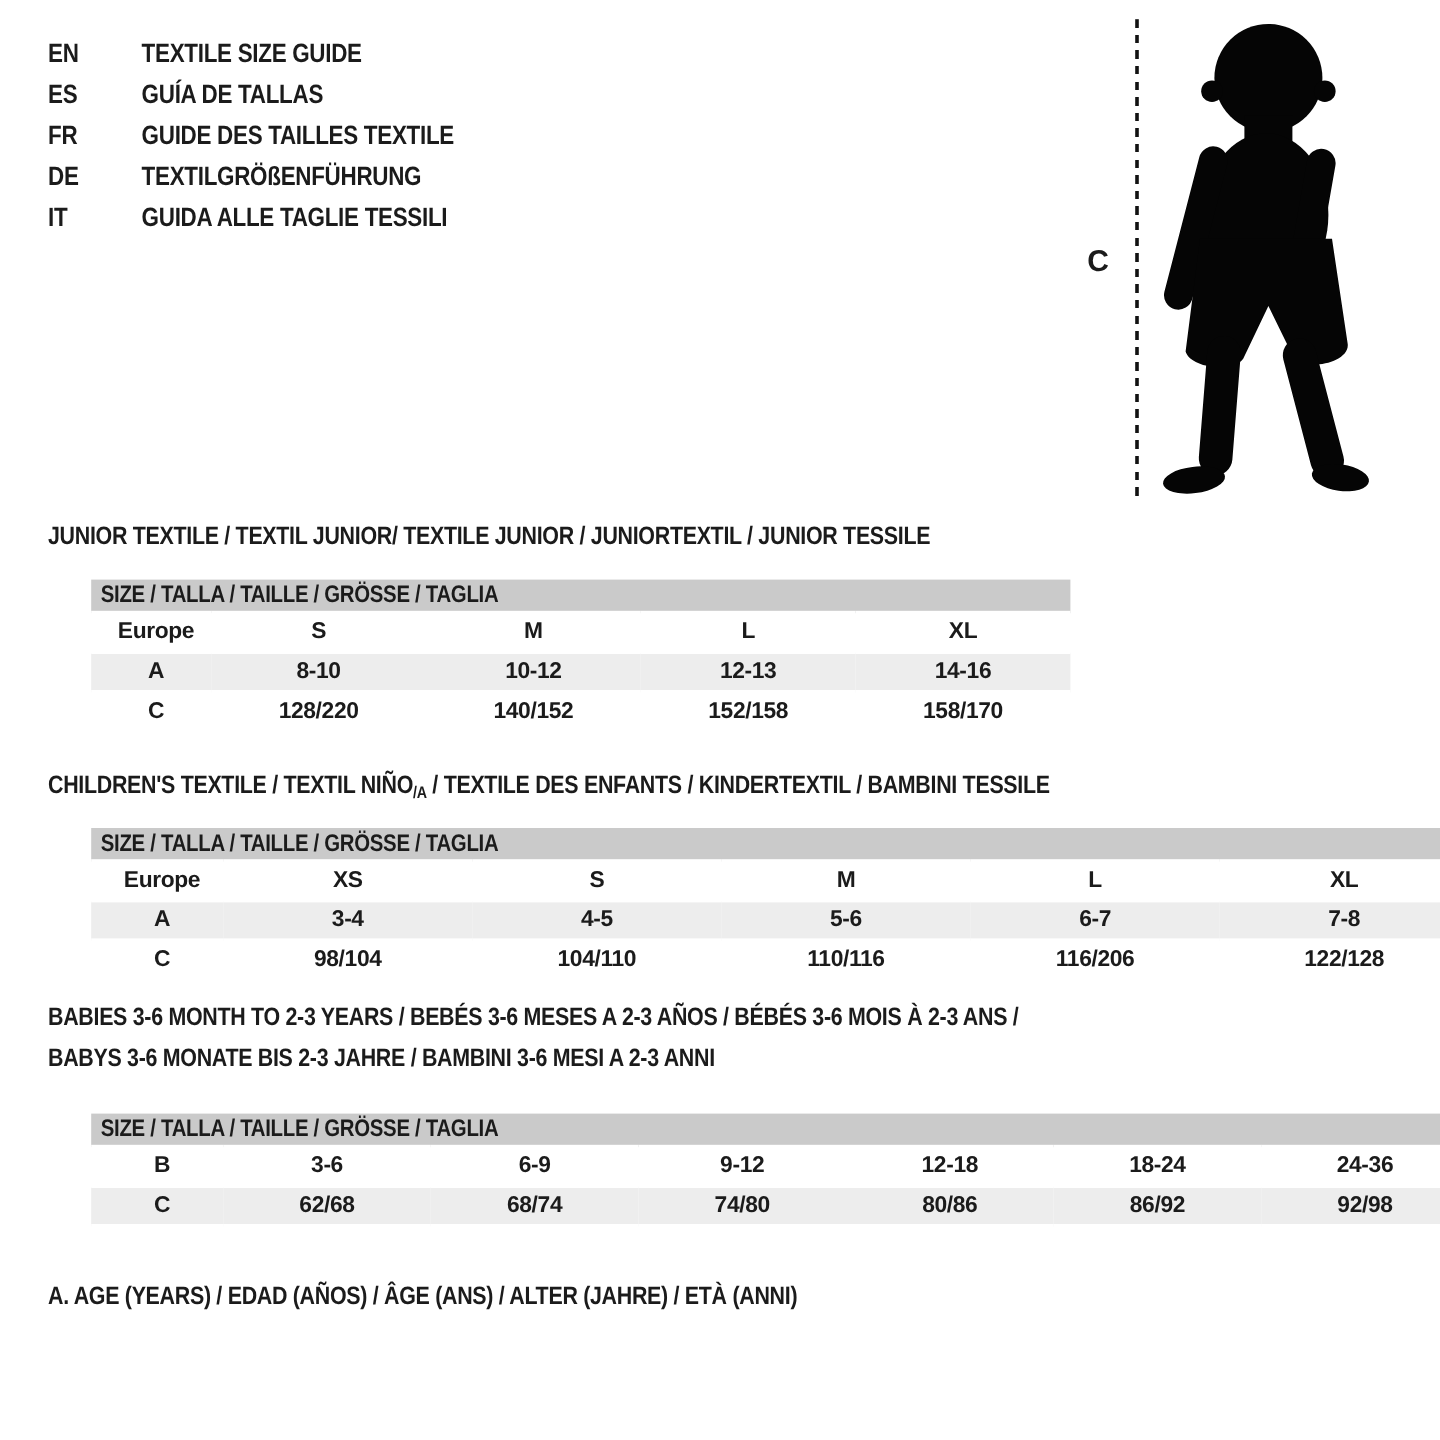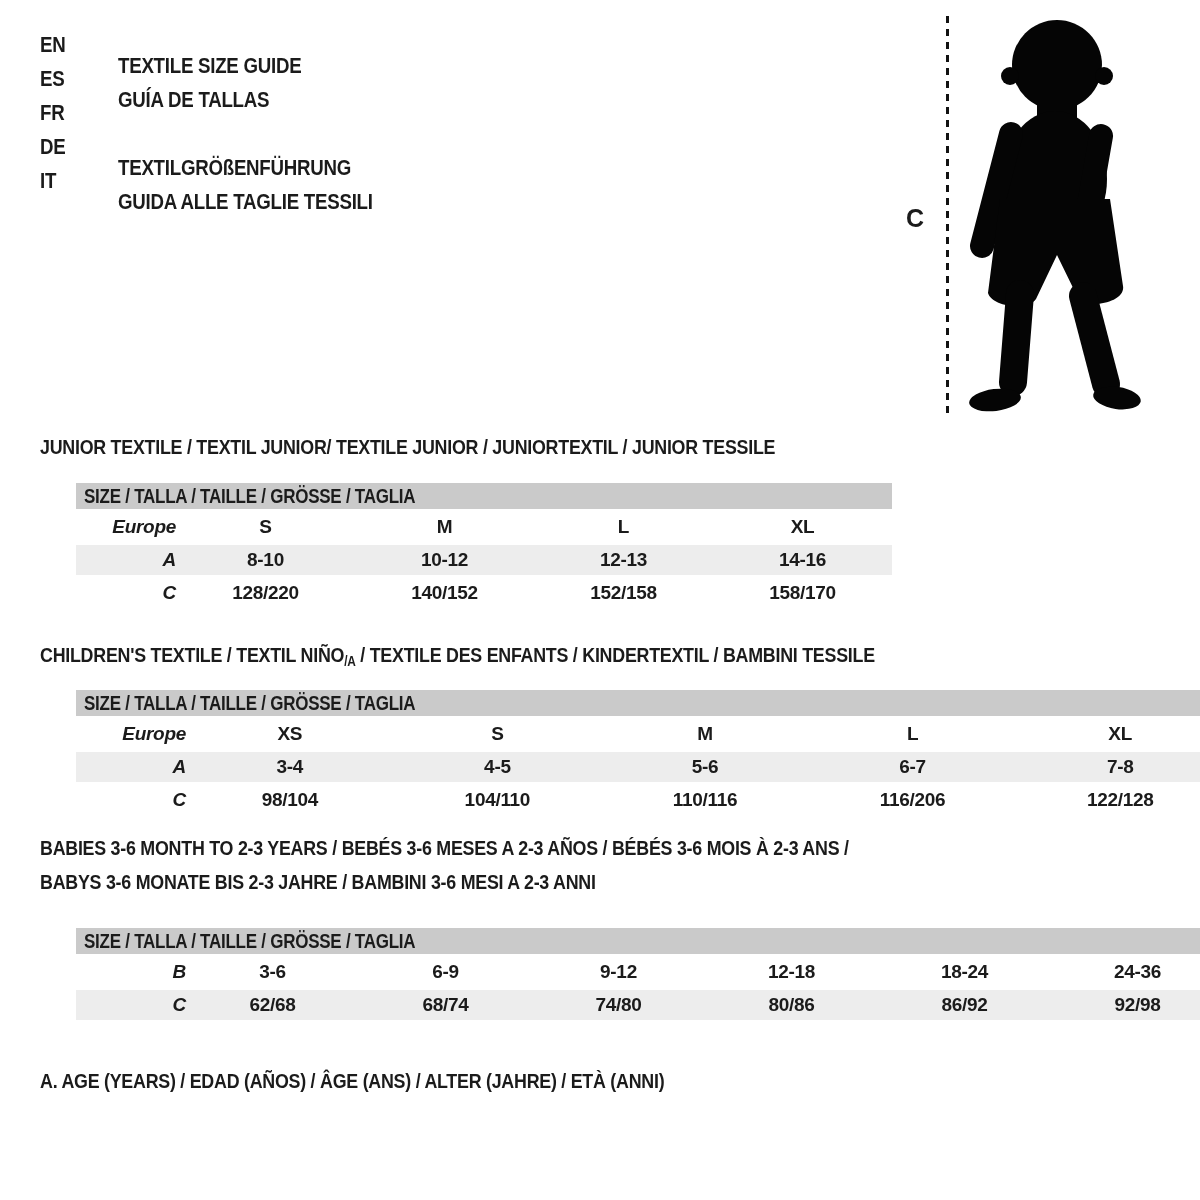--- a/index.html
+++ b/index.html
@@ -6,39 +6,39 @@
   body{width:1200px;height:1200px;font-family:"Liberation Sans",sans-serif;color:#1b1b1b;}
   .page{position:relative;width:1200px;height:1200px;background:#ffffff;overflow:hidden;font-weight:700;}
 
   
   .cond{display:inline-block;transform:scaleX(0.85);transform-origin:0 50%;white-space:nowrap;letter-spacing:-0.3px;}
 
   
   .lang-block{position:absolute;left:40px;top:28px;}
   .lang-row{display:flex;height:34px;line-height:34px;font-size:22px;}
   .lang-code{width:78px;flex:0 0 78px;}
-  .lang-title{flex:1;margin-top:21px;}
+  .lang-title{flex:1;}
 
   
   .dash-line{position:absolute;left:946px;top:16px;width:3px;height:400px;
     background:repeating-linear-gradient(to bottom,#121212 0 7px,transparent 7px 13px);}
   .height-label{position:absolute;left:906px;top:204px;font-size:25px;}
   .baby-svg{position:absolute;left:955px;top:16px;}
 
   
   .heading{position:absolute;left:40px;font-size:21px;line-height:24px;white-space:nowrap;}
   .heading .sub{font-size:14px;vertical-align:-4px;}
   .legend-block{position:absolute;left:40px;top:1064px;}
   .legend-line{height:34px;line-height:34px;font-size:21px;}
 
   
   .tbl-wrap{position:absolute;}
   table.size-table{border-collapse:collapse;table-layout:fixed;width:100%;font-size:19px;font-weight:700;color:#1b1b1b;margin-left:44px;}
   table.size-table td{height:30px;padding:0;text-align:center;border-bottom:3px solid #ffffff;letter-spacing:-0.3px;}
-  table.size-table td.lbl{text-align:right;padding-left:8px;font-style:italic;}
+  table.size-table td.lbl{text-align:center;padding-left:8px;}
   table.size-table tr.size-head td{background:#cacaca;text-align:left;padding-left:8px;height:26px;font-size:20px;}
   table.size-table tr.shaded td{background:#ededed;}
   .jr{left:32px;top:483px;width:816px;}
   .ch{left:32px;top:690px;width:1148px;}
   .bb{left:32px;top:928px;width:1148px;}
 </style>
 </head>
 <body>
 
 <div class="page">
@@ -47,20 +47,21 @@
     <div class="lang-row">
       <span class="lang-code"><span class="cond">EN</span></span>
       <span class="lang-title"><span class="cond">TEXTILE SIZE GUIDE</span></span>
     </div>
     <div class="lang-row">
       <span class="lang-code"><span class="cond">ES</span></span>
       <span class="lang-title"><span class="cond">GUÍA DE TALLAS</span></span>
     </div>
     <div class="lang-row">
       <span class="lang-code"><span class="cond">FR</span></span>
+      <span class="lang-title"><span class="cond">GUIDE DES TAILLES TEXTILE</span></span>
     </div>
     <div class="lang-row">
       <span class="lang-code"><span class="cond">DE</span></span>
       <span class="lang-title"><span class="cond">TEXTILGRÖßENFÜHRUNG</span></span>
     </div>
     <div class="lang-row">
       <span class="lang-code"><span class="cond">IT</span></span>
       <span class="lang-title"><span class="cond">GUIDA ALLE TAGLIE TESSILI</span></span>
     </div>
   </div>

